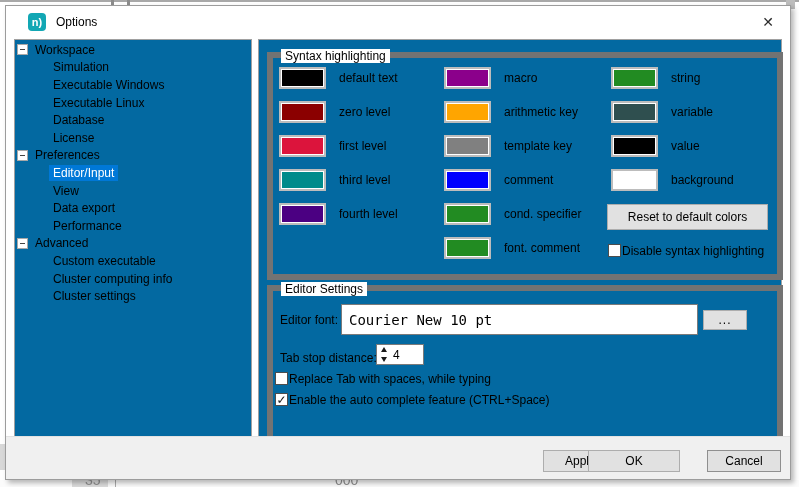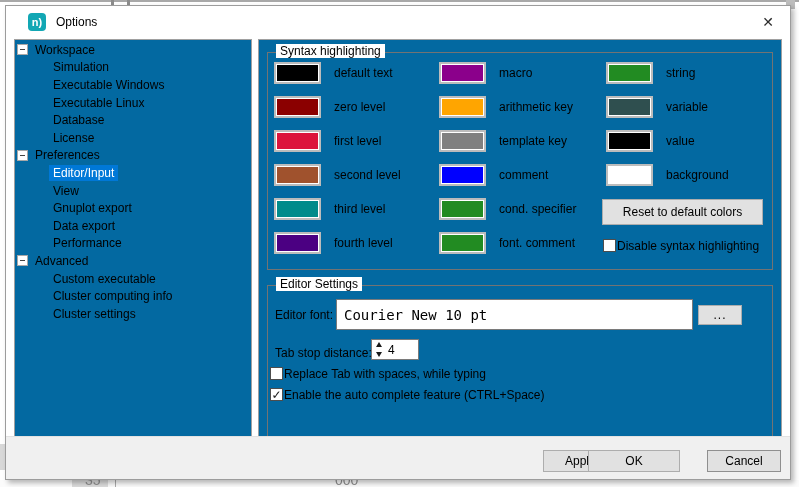--- a/index.html
+++ b/index.html
@@ -36,21 +36,21 @@
   
   .tree-row{height:17.6px;display:flex;align-items:center;position:relative}
   .expander{position:absolute;left:2px;top:calc(50% - 5.5px);width:9px;height:9px;border:1px solid #a8a8a8;
             background:#fff;display:flex;align-items:center;justify-content:center}
   .minus{width:5px;height:1px;background:#444}
   .tree-label{margin-left:16px;padding:1px 4px;white-space:nowrap}
   .child .tree-label{margin-left:34px}
   .tree-label.selected{background:#0078d7;color:#fff}
 
   
-  .groupbox{position:absolute;border:1px solid #737373}
+  .groupbox{position:absolute;border:6px solid #737373}
   .group-title{position:absolute;top:-9px;left:8px;background:#fff;padding:0 4px;white-space:nowrap}
   .syntax-group{left:8px;top:12px;width:504px;height:216px}
   .editor-group{left:8px;top:245px;width:504px;height:150px}
 
   
   .swatch-col{position:absolute;top:3px}
   .col1{left:6px}.col2{left:171px}.col3{left:338px}
   .swatch-row{height:34px;display:flex;align-items:center}
   .swatch{width:47px;height:22px;border:2px solid #bcbcbc;background:#fff;padding:1px;
           box-sizing:border-box;display:inline-block}
@@ -143,23 +143,20 @@
         </span>
         <span class="tree-label">Preferences</span>
       </div>
       <div class="tree-row child">
         <span class="tree-label selected">Editor/Input</span>
       </div>
       <div class="tree-row child">
         <span class="tree-label">View</span>
       </div>
       <div class="tree-row child">
-        <span class="tree-label">Gnuplot export</span>
-      </div>
-      <div class="tree-row child">
         <span class="tree-label">Data export</span>
       </div>
       <div class="tree-row child">
         <span class="tree-label">Performance</span>
       </div>
       <div class="tree-row">
         <span class="expander">
           <span class="minus"></span>
         </span>
         <span class="tree-label">Advanced</span>
@@ -190,26 +187,20 @@
             <span class="swatch">
               <span class="fill" style="background: rgb(139, 0, 0);"></span>
             </span>
             <span class="swatch-label">zero level</span>
           </div>
           <div class="swatch-row">
             <span class="swatch">
               <span class="fill" style="background: rgb(220, 20, 60);"></span>
             </span>
             <span class="swatch-label">first level</span>
-          </div>
-          <div class="swatch-row">
-            <span class="swatch">
-              <span class="fill" style="background: rgb(160, 82, 45);"></span>
-            </span>
-            <span class="swatch-label">second level</span>
           </div>
           <div class="swatch-row">
             <span class="swatch">
               <span class="fill" style="background: rgb(0, 139, 139);"></span>
             </span>
             <span class="swatch-label">third level</span>
           </div>
           <div class="swatch-row">
             <span class="swatch">
               <span class="fill" style="background: rgb(75, 0, 130);"></span>

